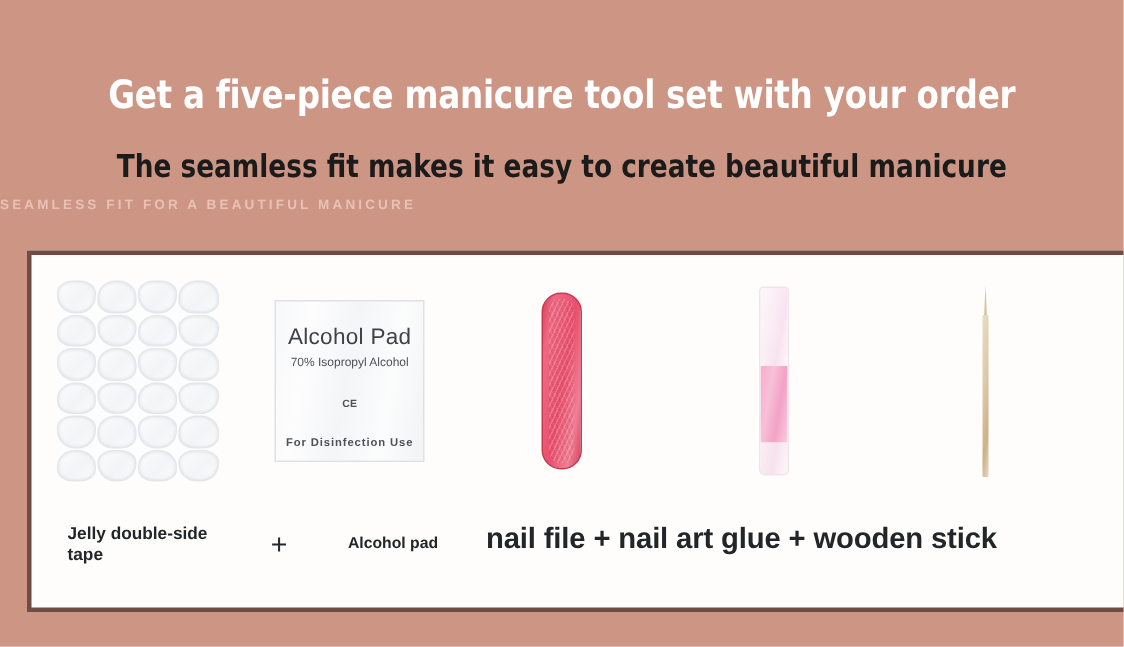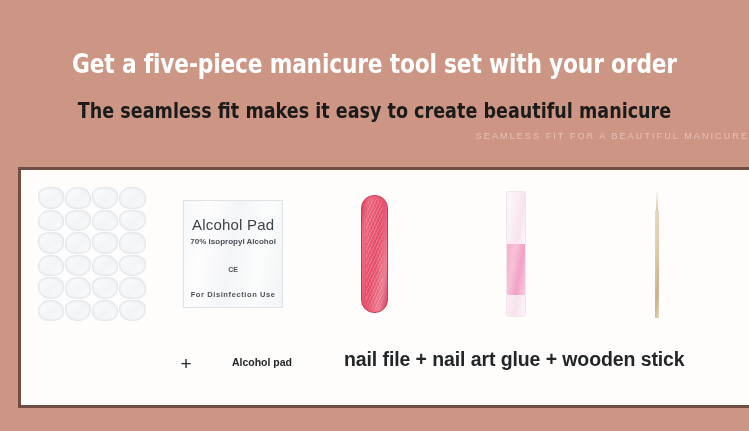--- a/index.html
+++ b/index.html
@@ -51,24 +51,24 @@
     line-height: 1.1;
     white-space: nowrap;
     transform: scaleX(0.93);
     transform-origin: center top;
   }
   #tagline {
     position: absolute;
     top: 131px;
     left: 0;
     width: 749px;
-    text-align: right;
+    text-align: left;
     color: #e9c2b6;
     font-size: 9px;
-    font-weight: normal;
+    font-weight: bold;
     letter-spacing: 2.1px;
     white-space: nowrap;
   }
 
   
   #product-panel {
     position: absolute;
     left: 18px;
     top: 167px;
     width: 736px;
@@ -132,21 +132,21 @@
   .packet-title {
     margin-top: 15px;
     font-size: 15px;
     font-weight: normal;
     letter-spacing: 0.2px;
     color: #3d4349;
   }
   .packet-sub {
     margin-top: 4px;
     font-size: 8px;
-    font-weight: bold;
+    font-weight: normal;
     color: #4d5258;
   }
   .packet-ce {
     margin-top: 20px;
     font-size: 7px;
     font-weight: bold;
     color: #4d5258;
   }
   .packet-use {
     margin-top: 17px;
@@ -263,21 +263,20 @@
     width: 110px;
     text-align: center;
     font-size: 10.5px;
   }
   #caption-rest {
     left: 303px;
     top: 9px;
     width: 390px;
     font-size: 19.5px;
     letter-spacing: -0.1px;
-    margin-left: 20px;
   }
 </style>
 </head>
 <body>
 
 <div id="promo-banner">
 
   <div id="headline">Get a five-piece manicure tool set with your order</div>
   <div id="subheadline">The seamless fit makes it easy to create beautiful manicure</div>
   <div id="tagline">SEAMLESS FIT FOR A BEAUTIFUL MANICURE</div>
@@ -336,19 +335,20 @@
         </div>
       </div>
 
       <div class="product-cell">
         <div class="wooden-stick"></div>
       </div>
 
     </div>
 
     <div id="caption-row">
+      <div class="caption" id="caption-tape">Jelly double-side tape</div>
       <div class="caption" id="caption-plus">+</div>
       <div class="caption" id="caption-pad">Alcohol pad</div>
       <div class="caption" id="caption-rest">nail file + nail art glue + wooden stick</div>
     </div>
 
   </div>
 </div>
 
 </body></html>

